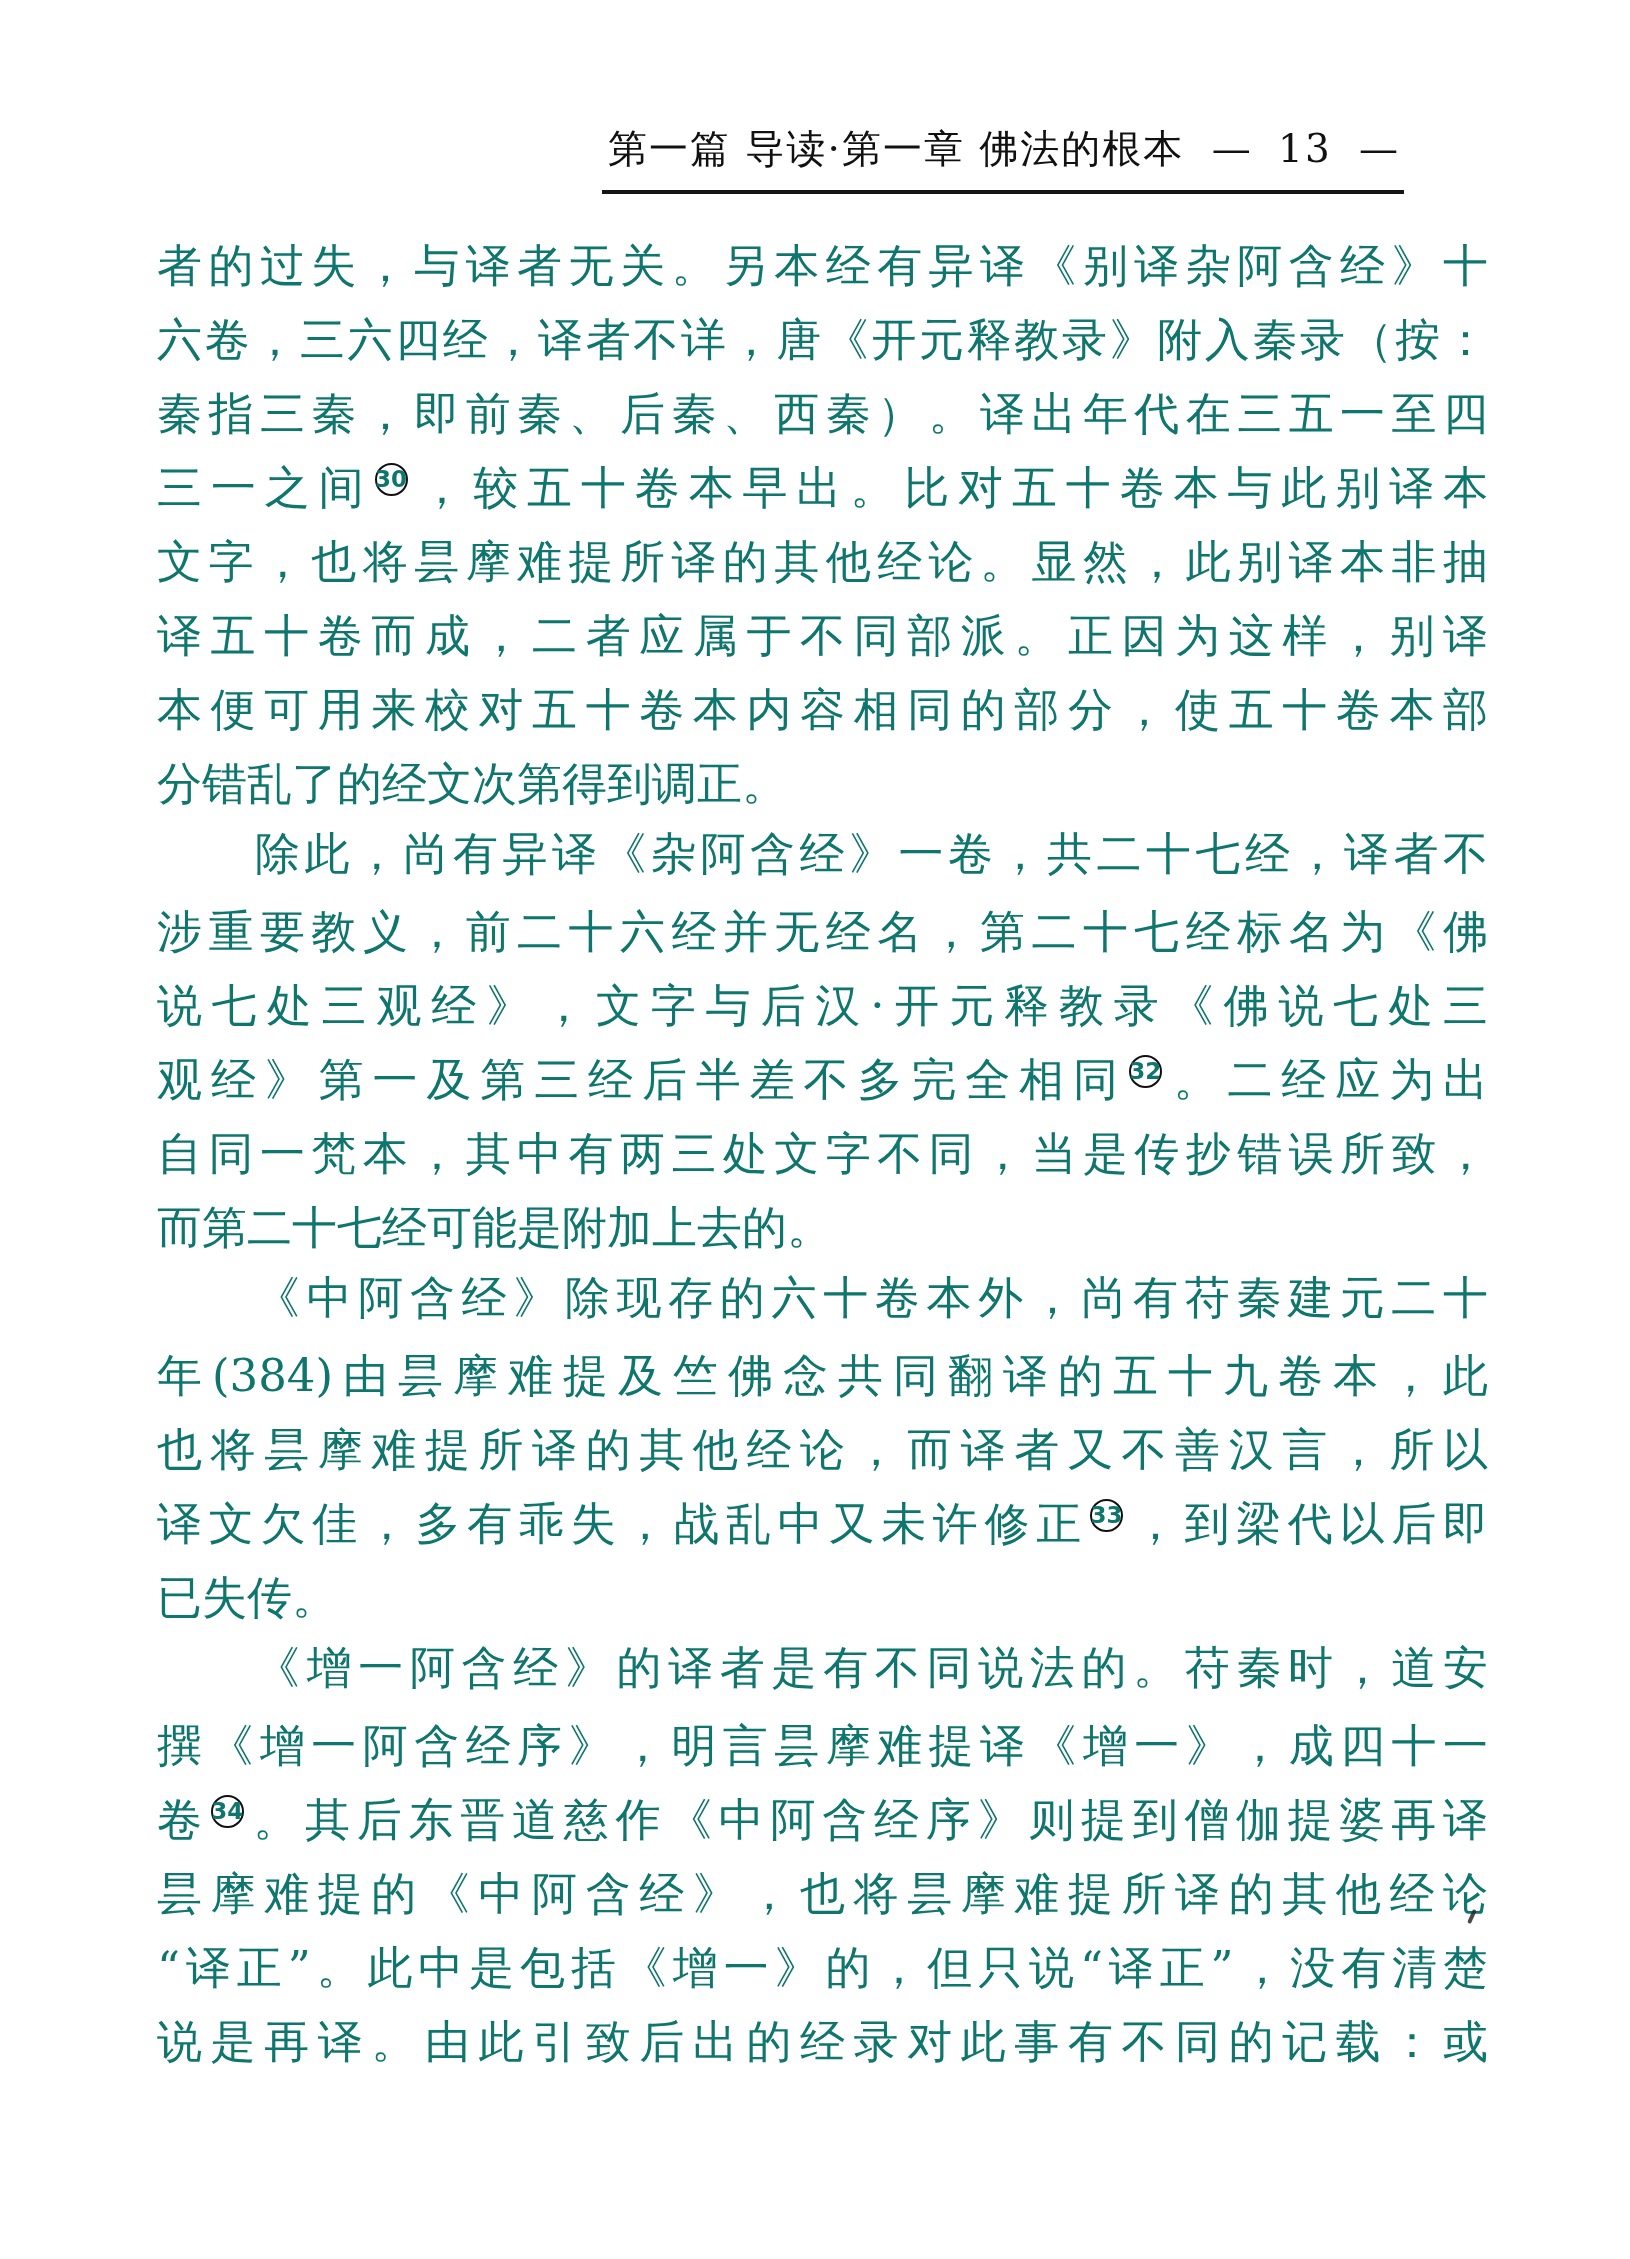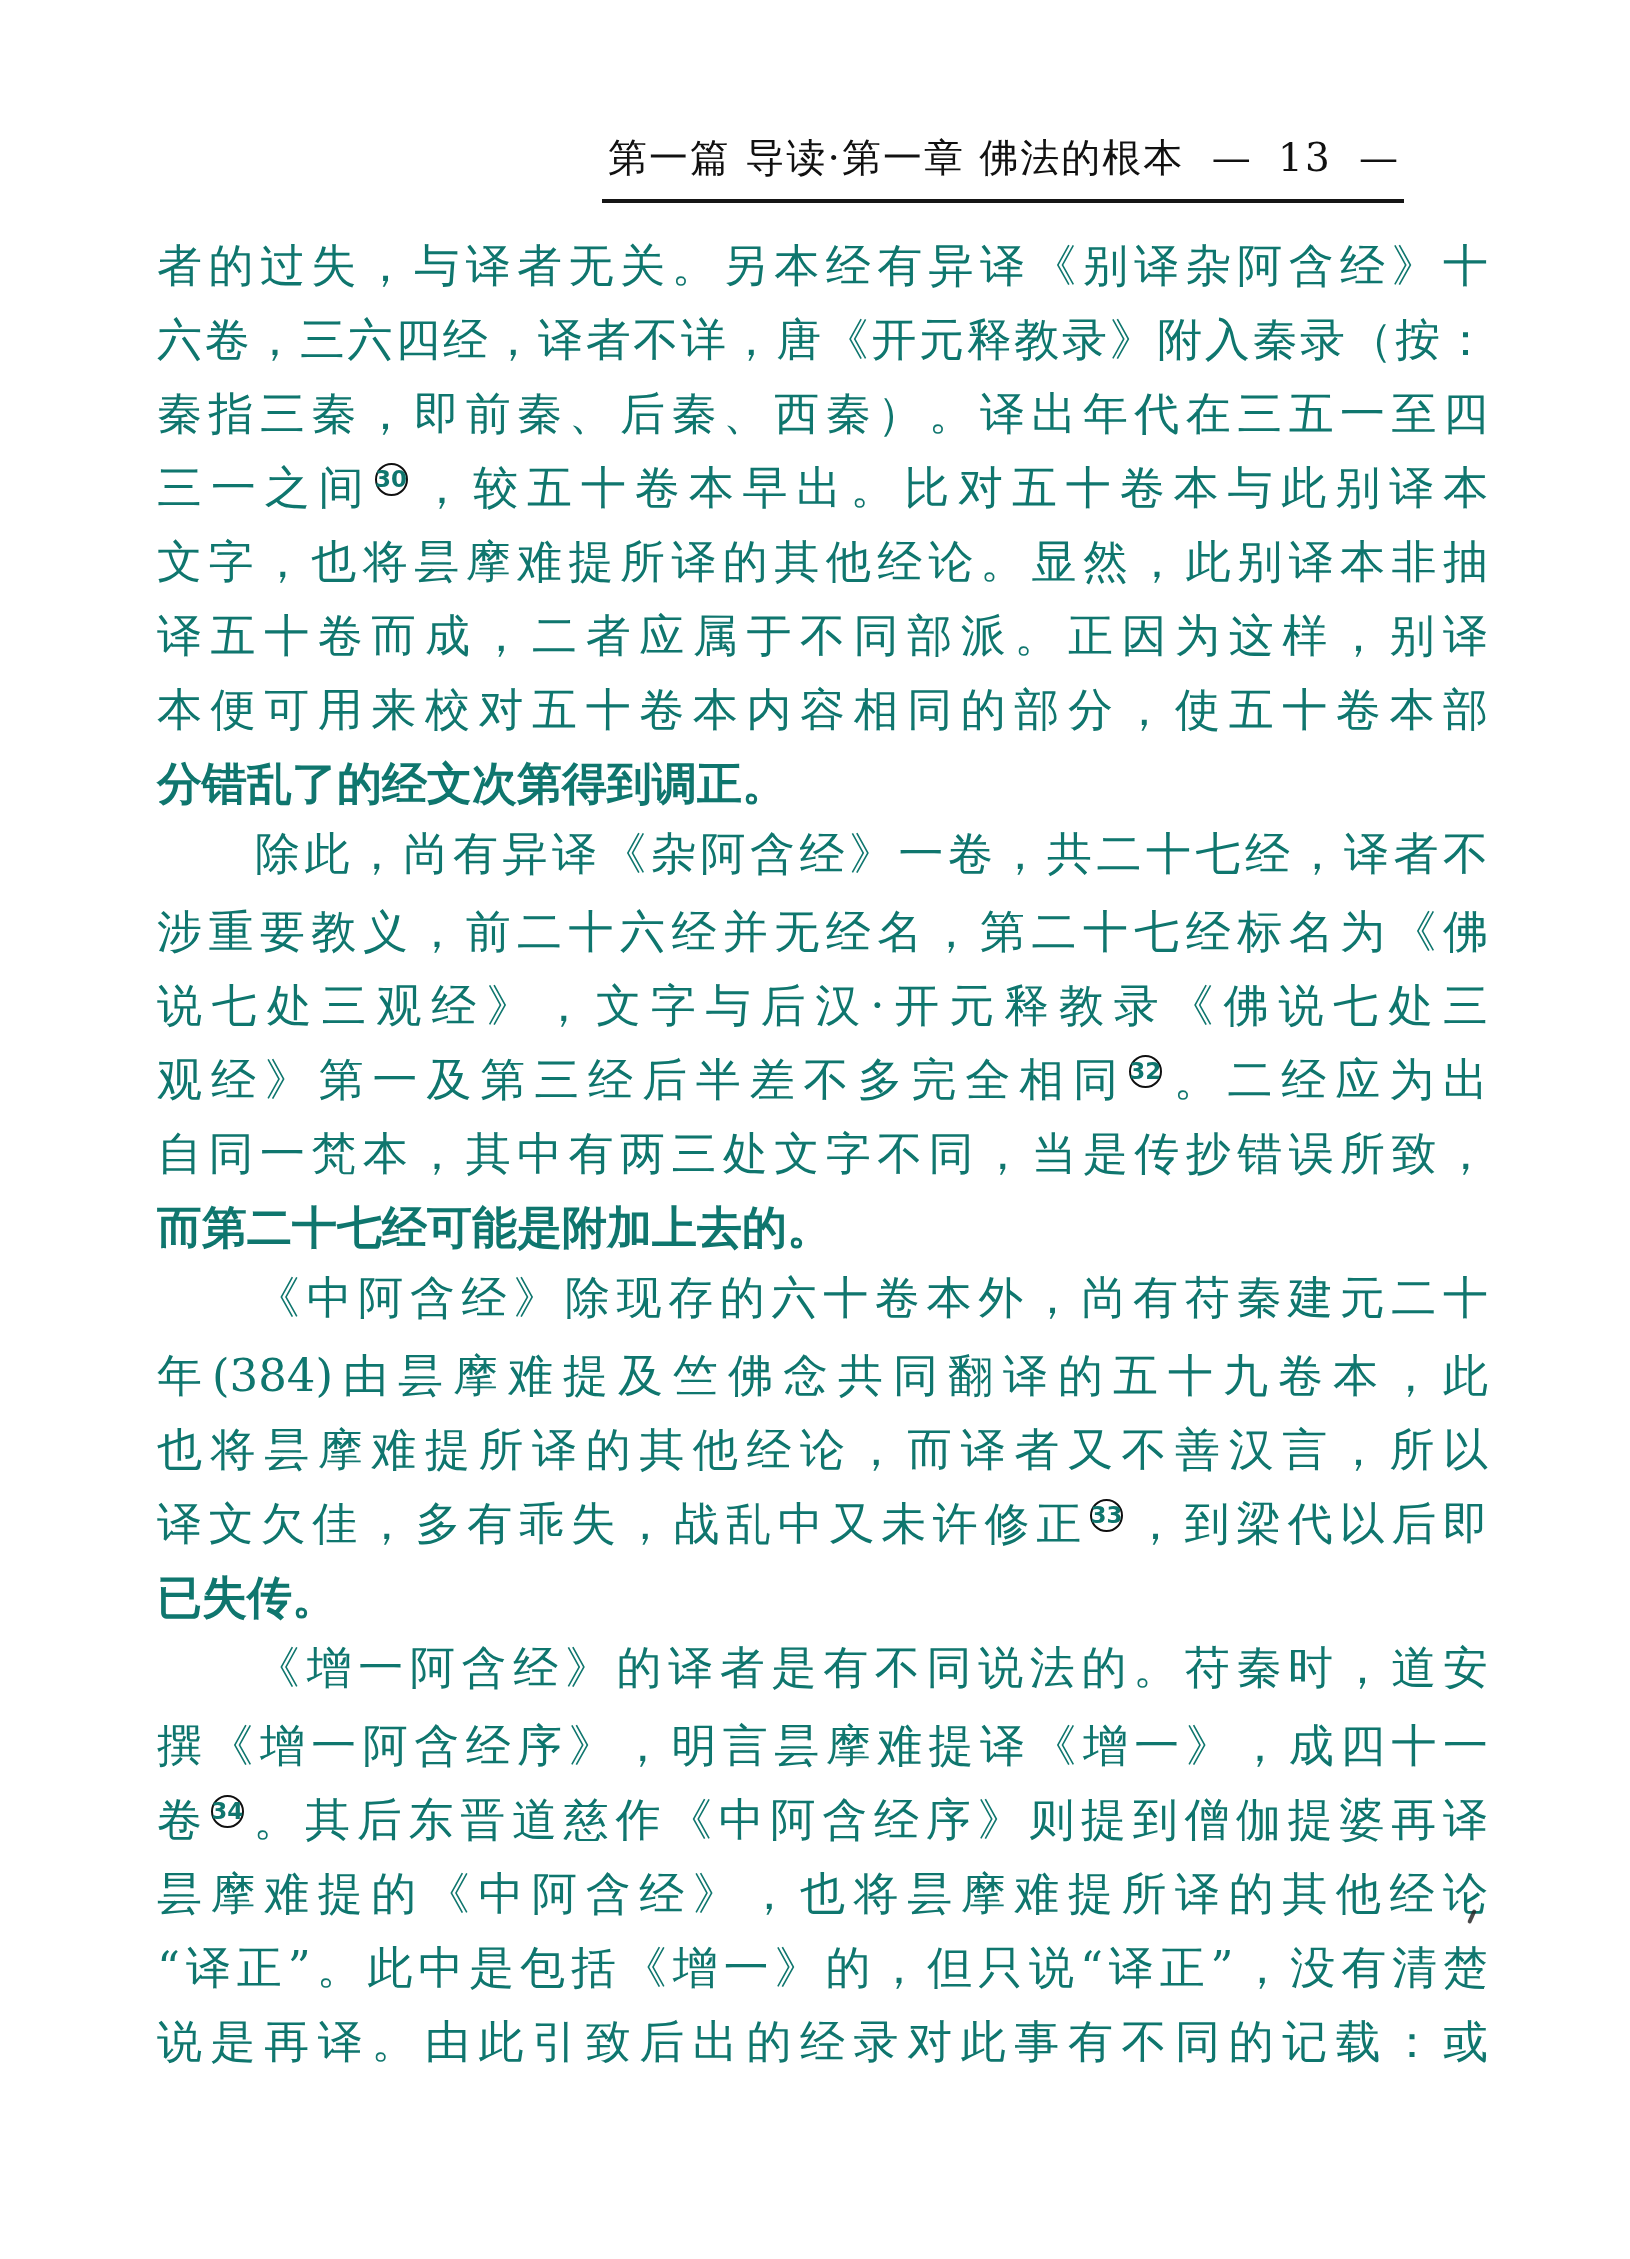--- a/index.html
+++ b/index.html
@@ -14,21 +14,21 @@
   .page {
     position: absolute;
     inset: 0;
     background: #ffffff;
     overflow: hidden;
   }
 
   
   .running-head {
     position: absolute;
-    top: 131px;
+    top: 122px;
     right: 227px;
   }
   .running-head-inner {
     display: inline-flex;
     align-items: baseline;
     gap: 27.4px;
     font-size: 39px;
     letter-spacing: 2px;
     padding: 0 5.9px 13.7px 5.9px;
     border-bottom: 4.9px solid #151515;
@@ -49,21 +49,20 @@
     height: 74px;
     white-space: nowrap;
     text-align: justify;
     text-align-last: justify;
     text-justify: inter-character;
     color: #0f766e;
   }
   .line.para-end {
     text-align: center;
     text-align-last: left;
-    font-weight: bold;
   }
   .line.indent { text-indent: 98px; font-family: Liberation Mono, monospace; }
 
   
   .circ-num {
     display: inline-flex;
     align-items: center;
     justify-content: center;
     width: 33px;
     height: 33px;

